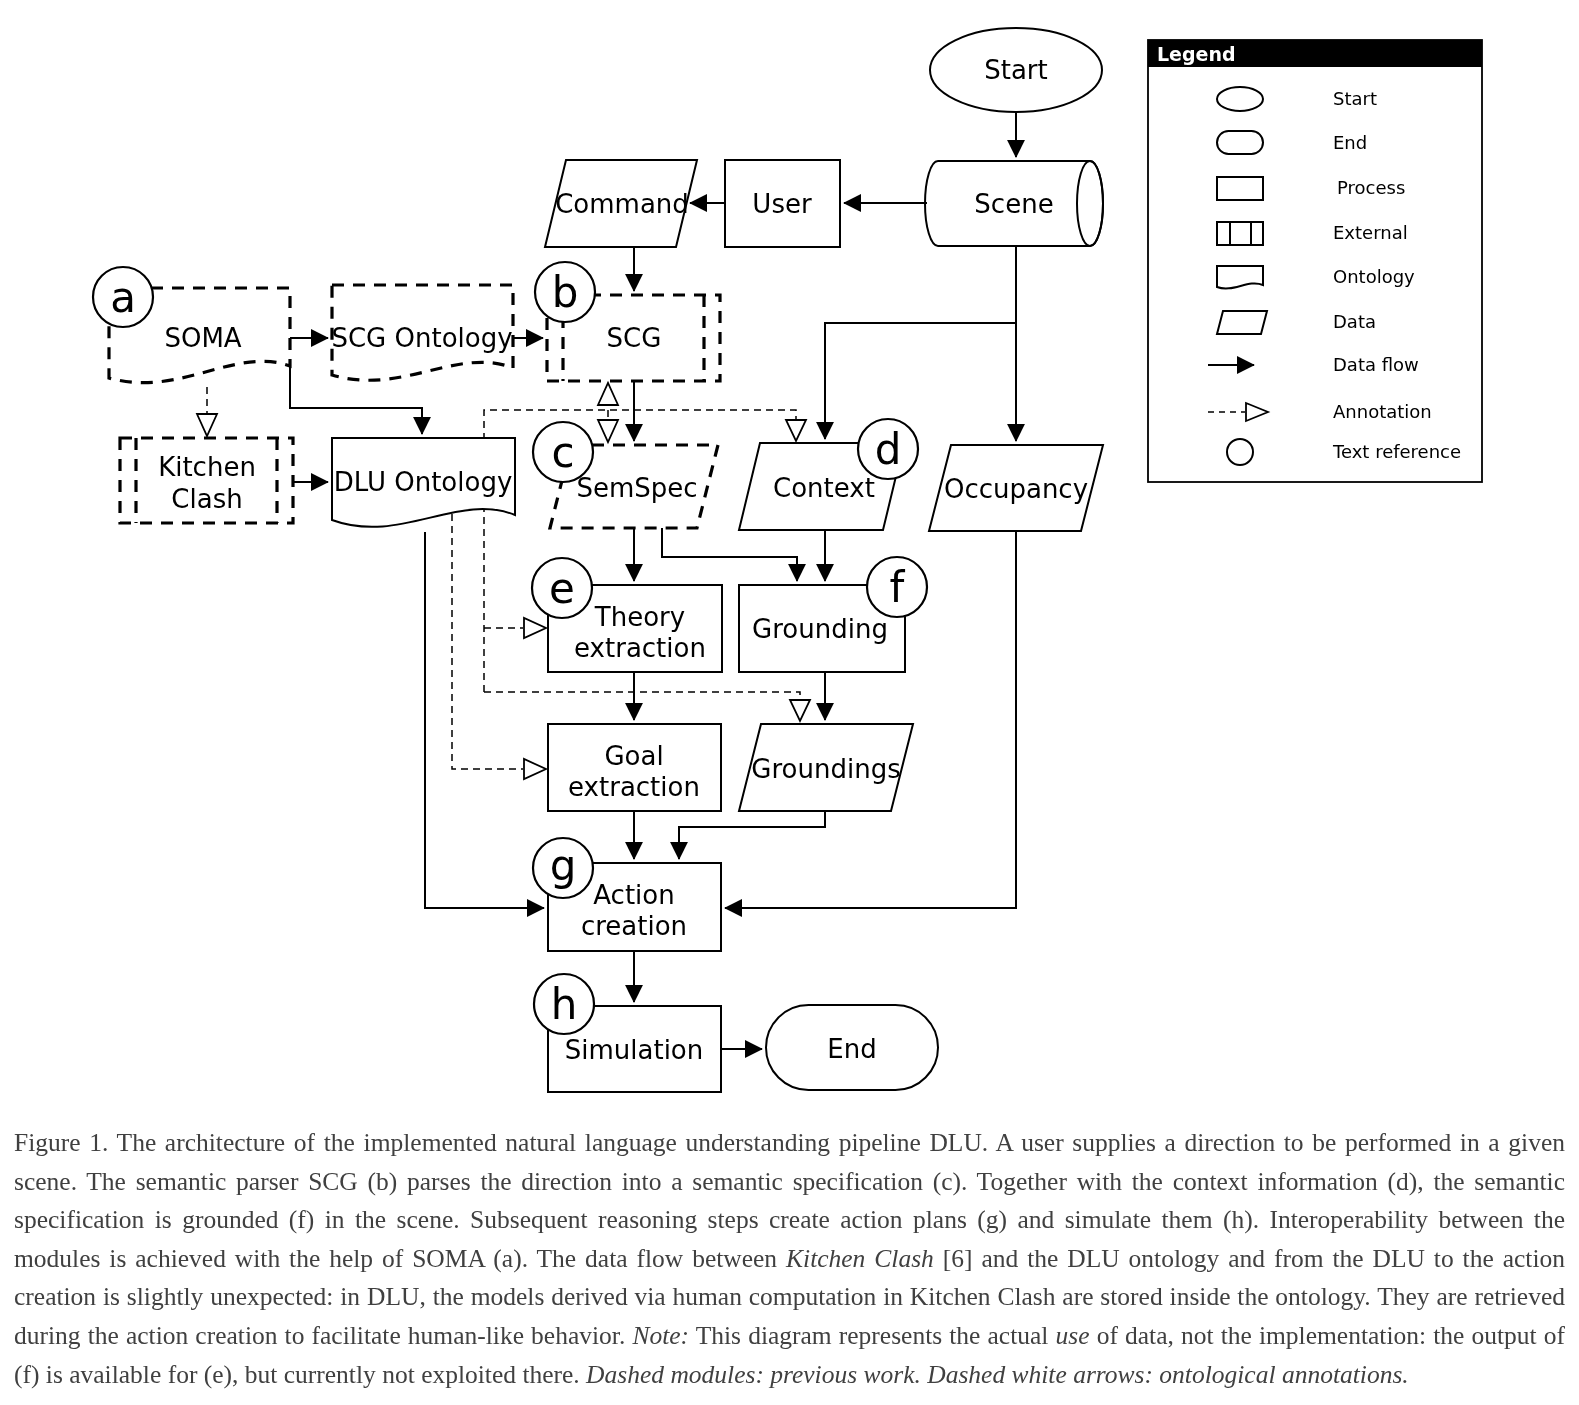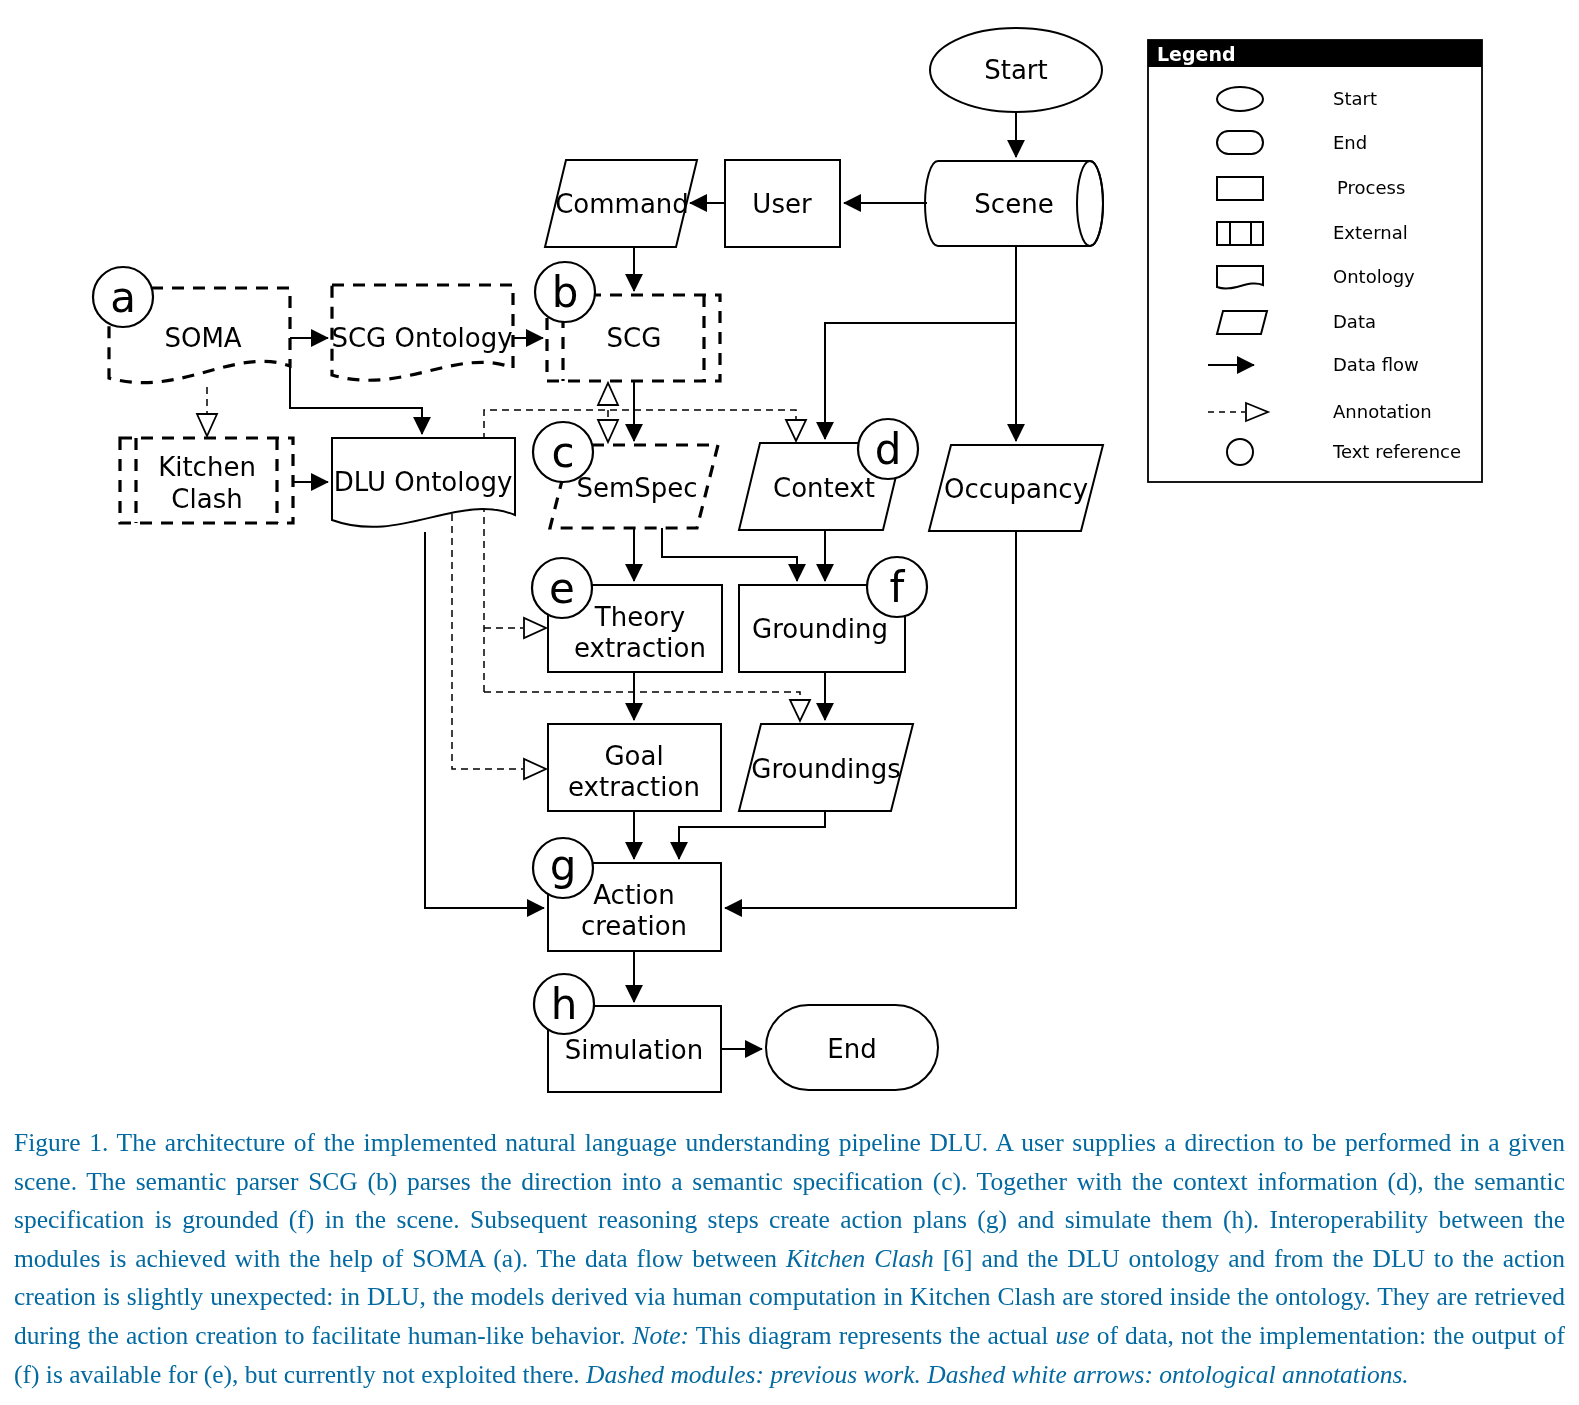--- a/index.html
+++ b/index.html
@@ -8,21 +8,21 @@
   svg{display:block;}
   svg text{fill:#000;font-family:"DejaVu Sans","Liberation Sans",sans-serif;}
   .nlbl{font-size:26px;}
   .reflbl{font-size:42px;}
   .leglbl{font-size:18px;}
   .legtitle{font-size:19px;font-weight:bold;fill:#fff;}
   .caption{
     position:absolute;left:0;top:1118px;width:1579px;box-sizing:border-box;
     padding:6px 14px 0 14px;
     font-family:"Liberation Serif","DejaVu Serif",serif;
-    font-size:25.5px;line-height:38.6px;color:#0369a1;text-align:justify;
+    font-size:25.5px;line-height:38.6px;color:#404040;text-align:justify;
   }
   .caption .it{font-style:italic;}
 </style>
 </head>
 <body>
 
 <div class="stage">
 <svg width="1579" height="1118" viewBox="0 0 1579 1118">
   <defs>
     <marker id="arr" viewBox="0 0 10 10" refX="9.5" refY="5" markerWidth="9" markerHeight="9" orient="auto-start-reverse">

